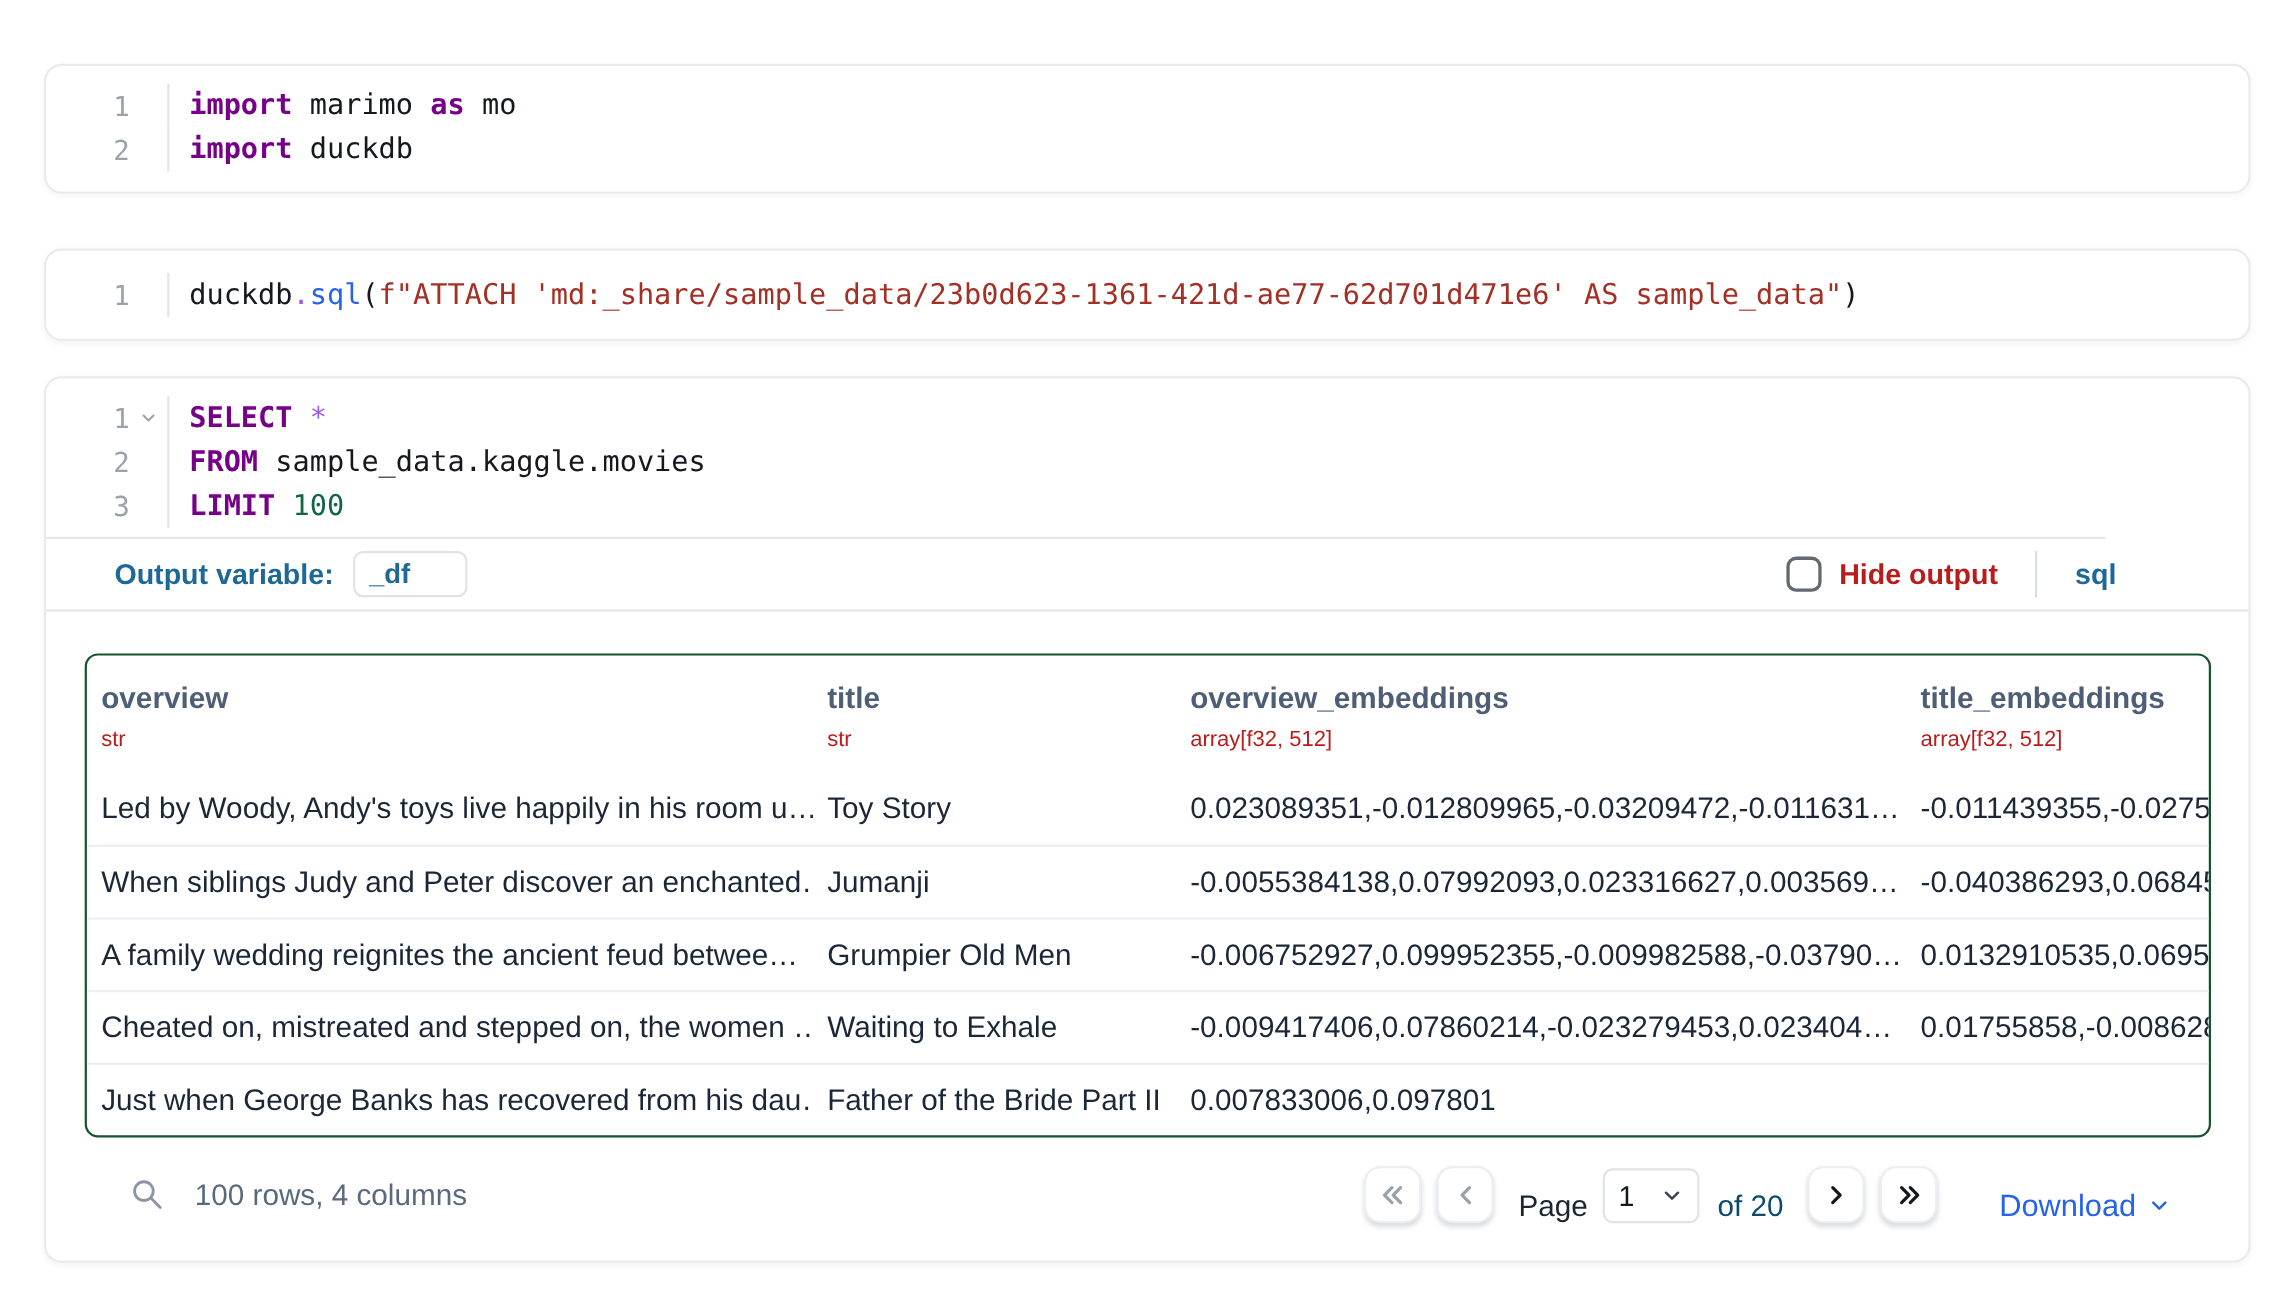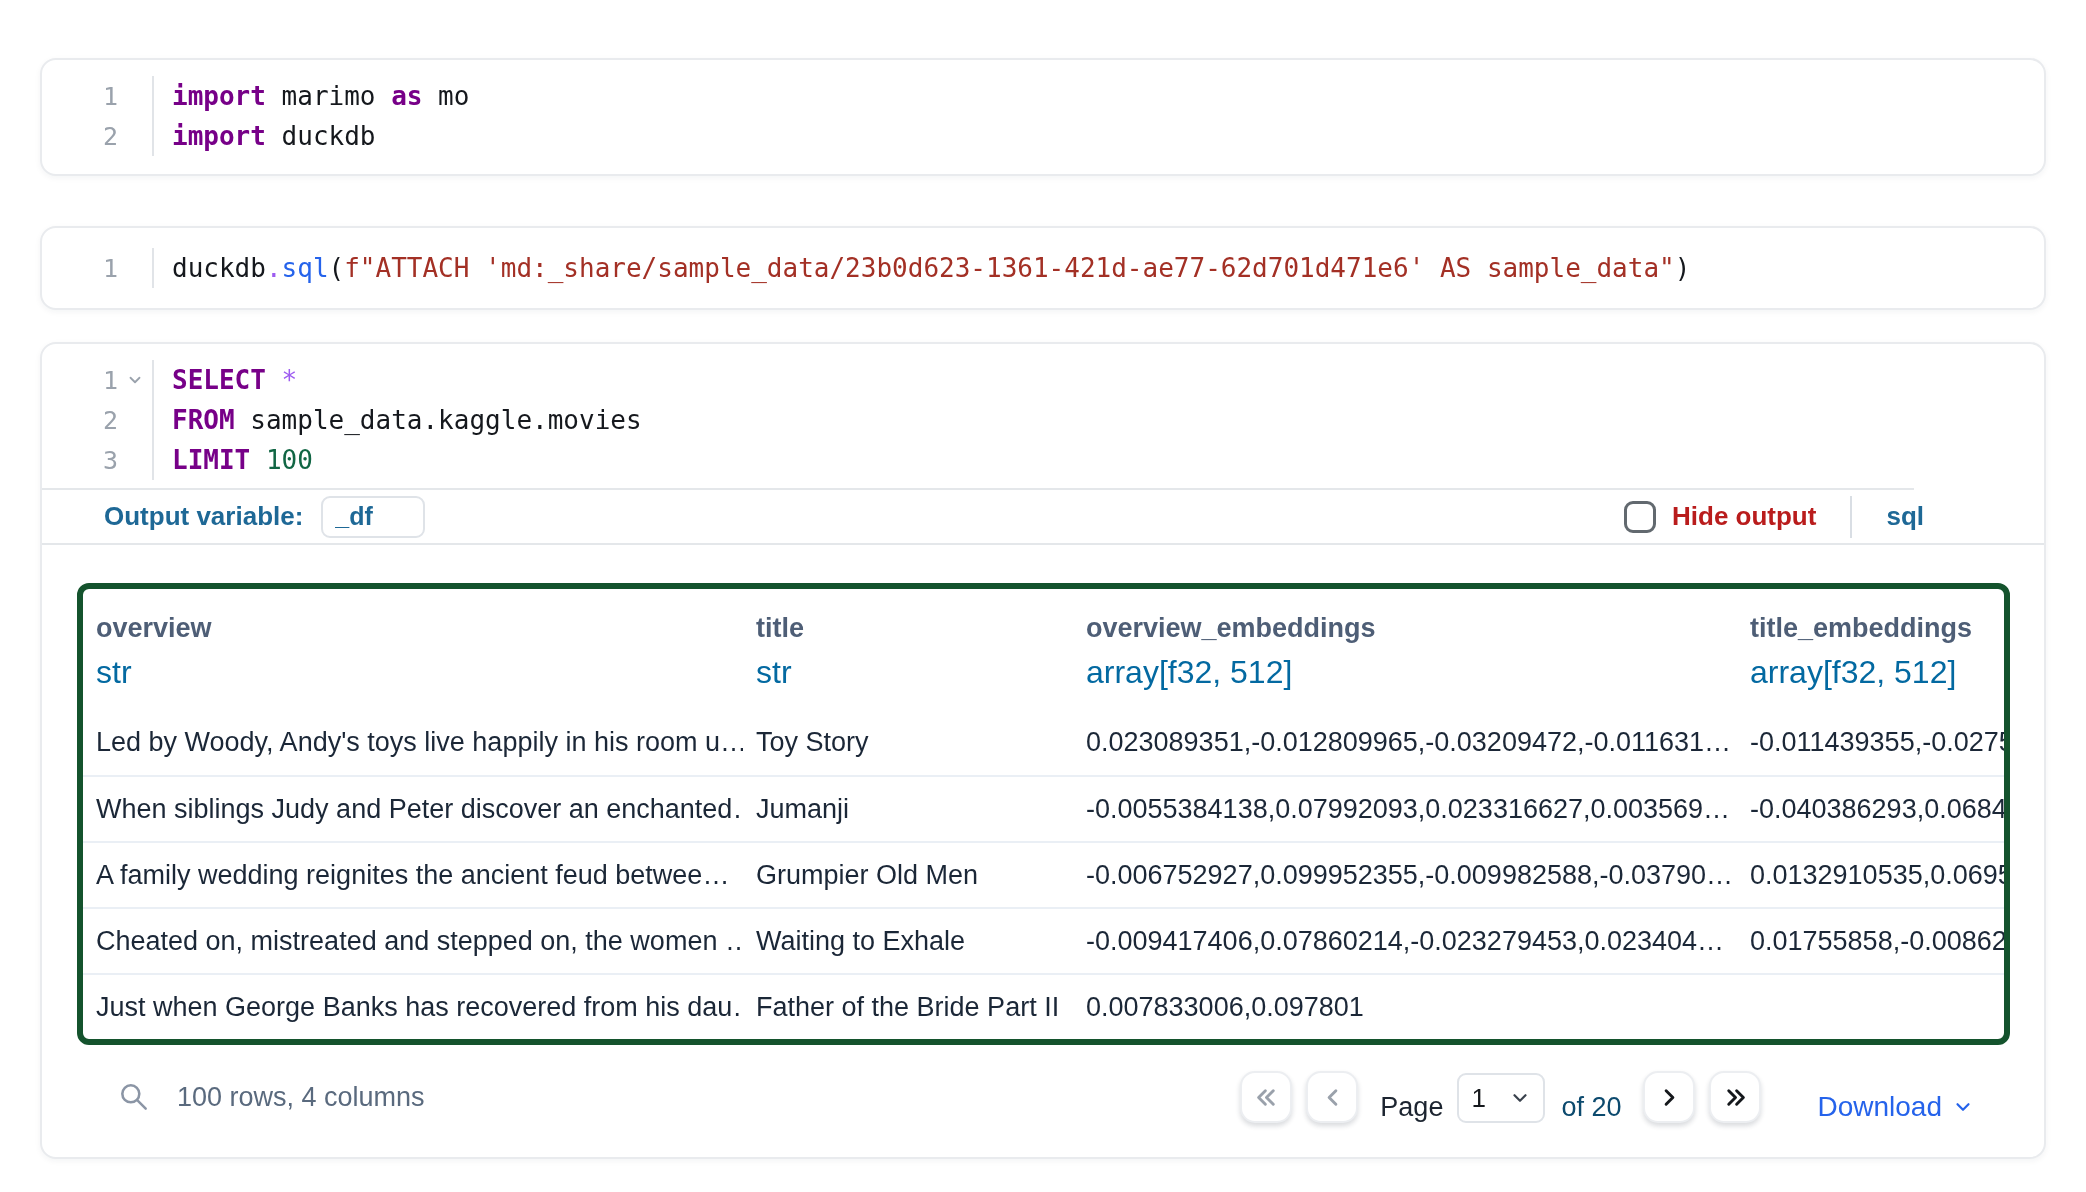--- a/index.html
+++ b/index.html
@@ -41,21 +41,21 @@
   .tok-dot  { color: #9d5cf0; }
   .tok-fn   { color: #2563eb; }
   .tok-str  { color: #a33025; }
   .tok-num  { color: #116644; }
   .tok-star { color: #9d5cf0; }
 
   
   .editor-divider { height: 2px; background: #e4e7ea; margin-top: 8px; margin-right: 130px; }
   .output-bar {
     display: flex; align-items: center;
-    height: 53px; padding: 0 120px 0 62px;
+    height: 64px; padding: 0 120px 0 62px;
   }
   .ov-label { color: #1e6896; font-weight: bold; font-size: 26px; }
   .ov-input {
     margin-left: 18px; width: 104px; height: 42px;
     border: 2px solid #dfe3e8; border-radius: 9px;
     font-family: "Liberation Sans", sans-serif;
     font-size: 25px; font-weight: bold; color: #1e6896;
     padding: 0 12px; outline: none; background: #fff;
   }
   .bar-right { margin-left: auto; display: flex; align-items: center; }
@@ -64,31 +64,31 @@
     border-radius: 9px; background: #fff; flex: 0 0 32px; cursor: pointer;
   }
   .hide-label { margin-left: 16px; color: #b91c1c; font-weight: bold; font-size: 26px; }
   .bar-vdiv { width: 2px; height: 42px; background: #d9dee4; margin: 0 34px; }
   .lang-label { color: #1e6896; font-weight: bold; font-size: 26px; }
   .bar-bottom-divider { height: 2px; background: #e4e7ea; }
 
   
   .output-area { padding: 38px 34px 0 35px; }
   .data-table {
-    border: 6px solid #14532d; border-radius: 12px;
+    border: 2px solid #14532d; border-radius: 12px;
     overflow: hidden; background: #fff;
   }
   .thead, .trow {
     display: grid;
     grid-template-columns: 660px 330px 664px 1fr;
   }
   .thead { padding: 24px 0 18px 0; }
   .th { padding-left: 13px; overflow: hidden; white-space: nowrap; }
   .th-name { font-weight: bold; font-size: 27px; color: #4e5e76; }
-  .th-type { font-size: 32px; color: #0369a1; margin-top: 10px; }
+  .th-type { font-size: 20px; color: #b91c1c; margin-top: 10px; }
   .trow { height: 66px; align-items: center; }
   .trow + .trow { border-top: 2px solid #eaeff5; }
   .td {
     padding-left: 13px; font-size: 27px; color: #1b2737;
     white-space: nowrap; overflow: hidden;
   }
 
   
   .table-footer {
     display: flex; align-items: center;

